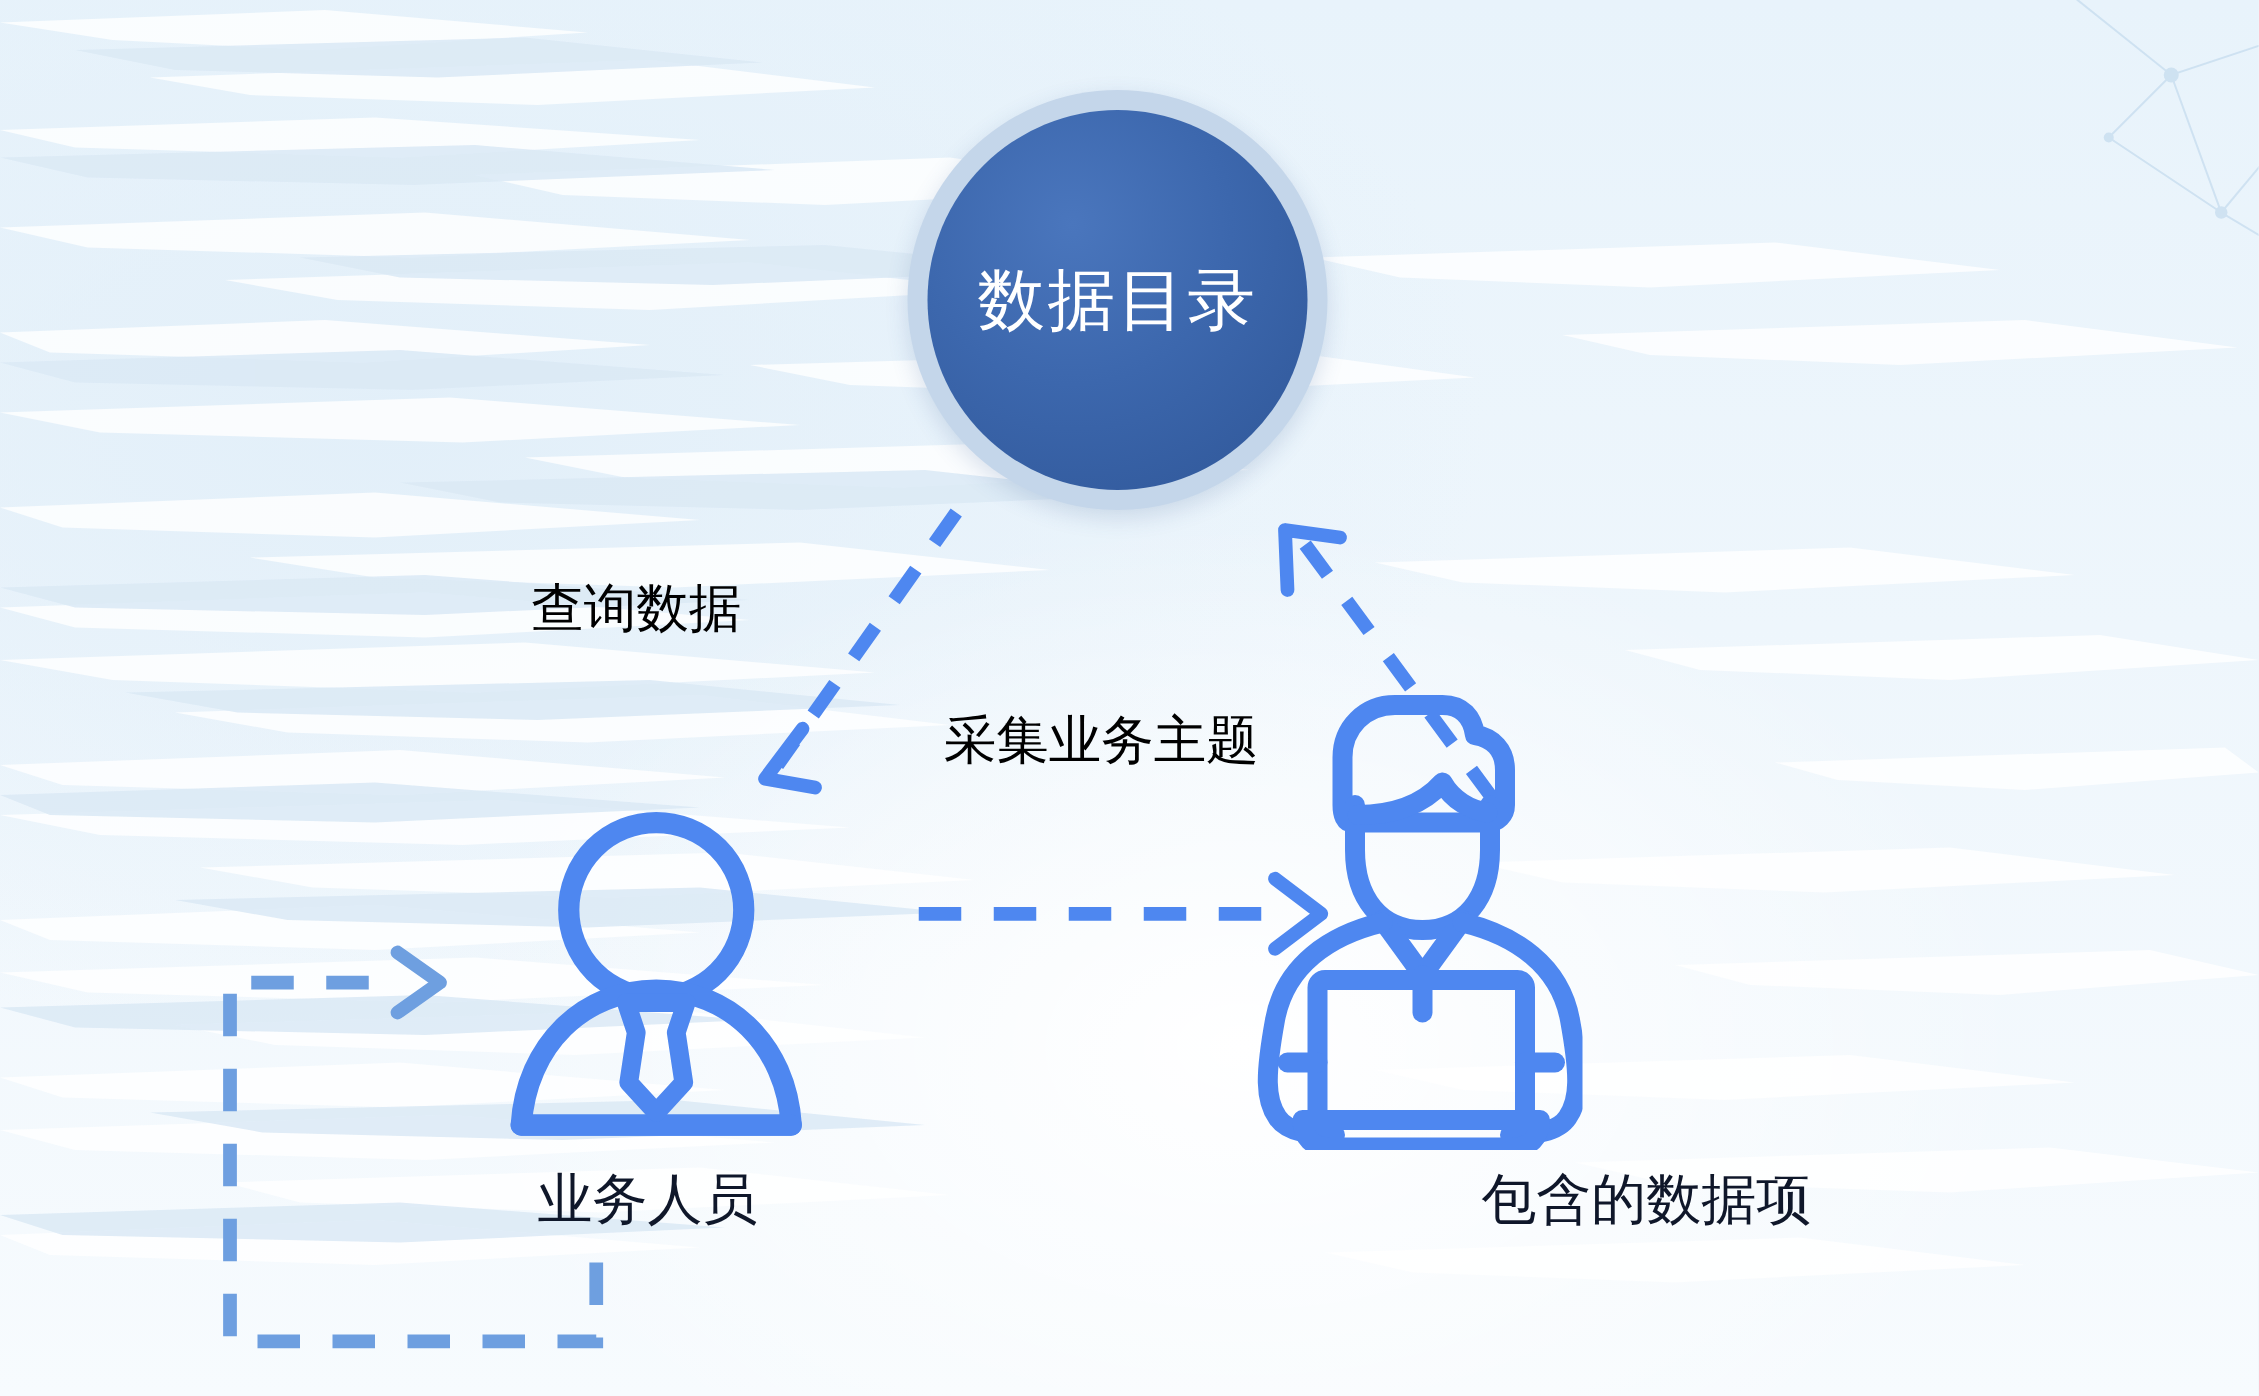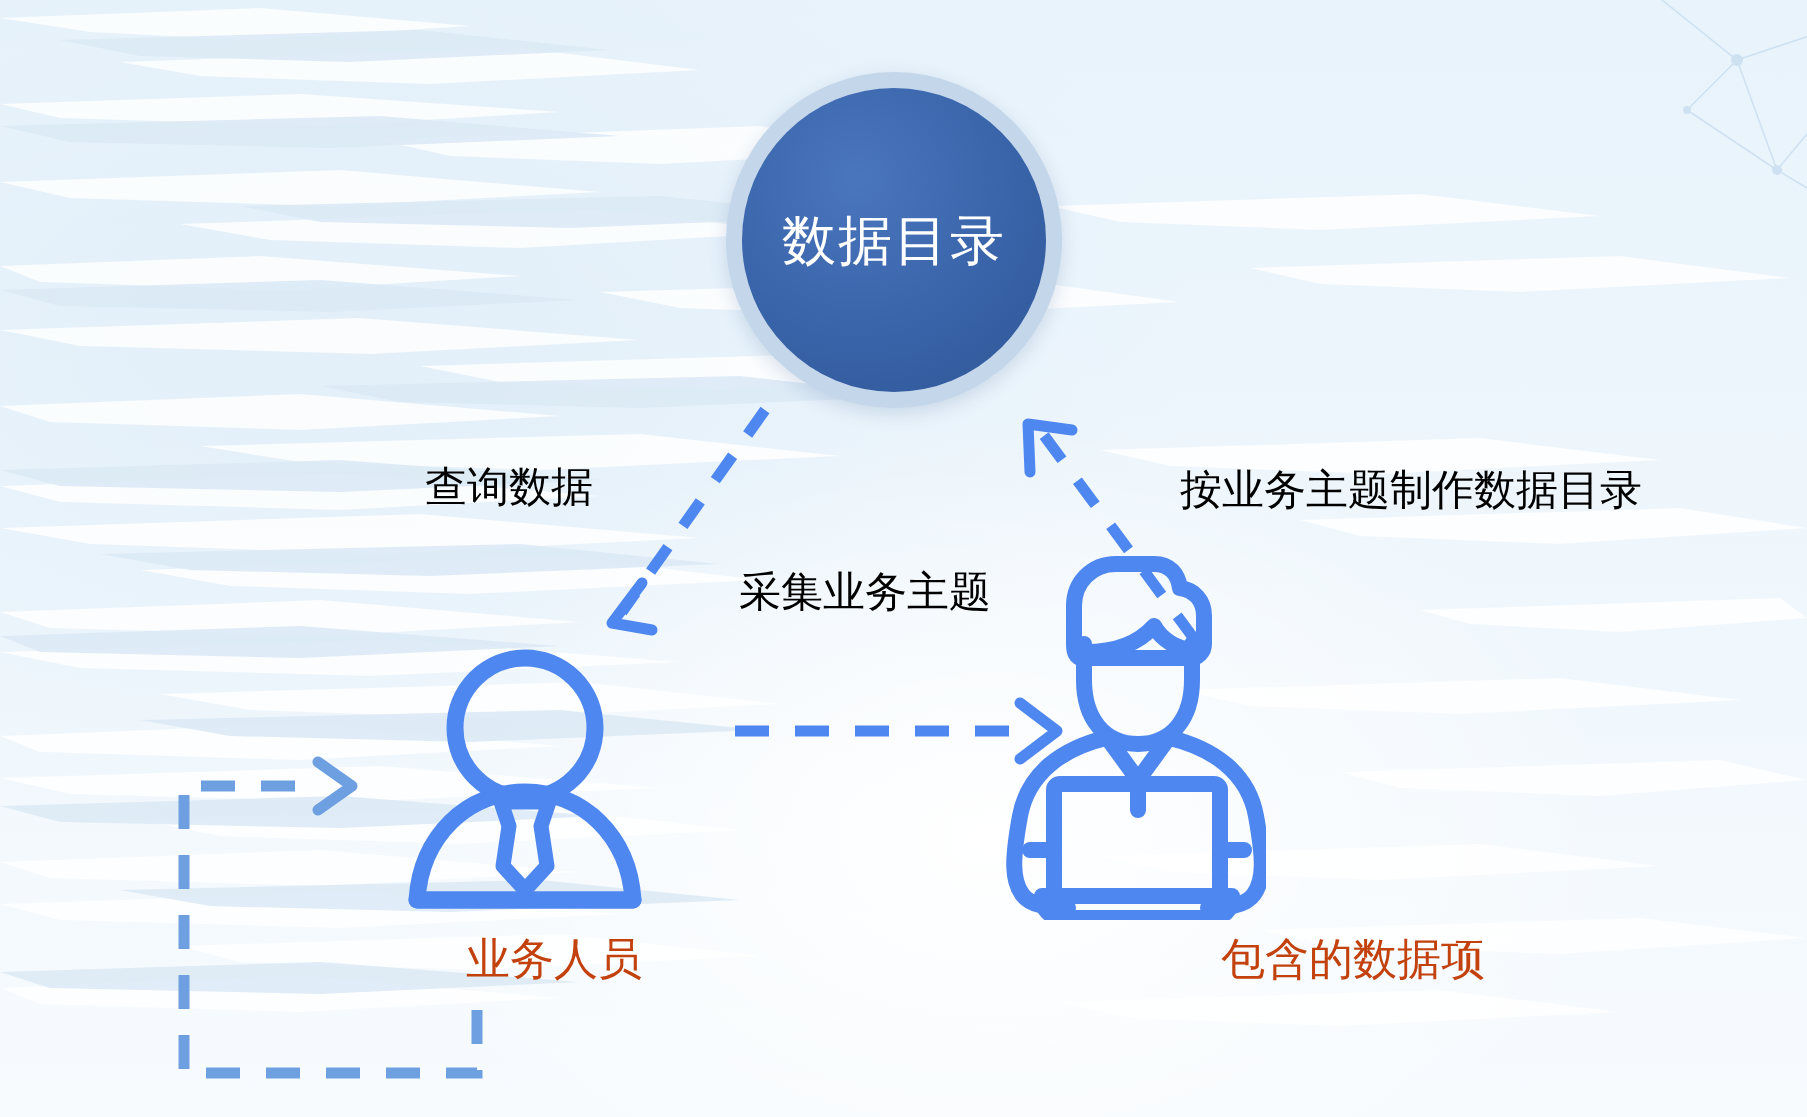--- a/index.html
+++ b/index.html
@@ -37,28 +37,27 @@
     font-family:"Liberation Sans","DejaVu Sans",sans-serif;
   }
 
   
   .edge-label{
     position:absolute;color:#000000;font-size:42px;line-height:1.28;white-space:nowrap;
     font-family:"Liberation Sans","DejaVu Sans",sans-serif;
   }
   #lbl-query{left:425px;top:460px;}
   #lbl-make{left:1180px;top:463px;}
-  #lbl-collect{left:739px;top:565px;text-align:left;}
+  #lbl-collect{left:755px;top:565px;text-align:left;}
   #lbl-analyze{left:155px;top:672px;}
 
   
   .actor-label{
-    position:absolute;color:#c2410c;font-size:44px;white-space:nowrap;
-    font-family:"Liberation Sans","DejaVu Sans",sans-serif;
-    margin-left:36px;
+    position:absolute;color:#0f172a;font-size:44px;white-space:nowrap;
+    font-family:"Liberation Sans","DejaVu Sans",sans-serif;
   }
   #lbl-biz{left:430px;top:930px;}
   #lbl-dev{left:1185px;top:930px;}
 
   
   .layer{position:absolute;inset:0;width:1807px;height:1117px;}
 </style>
 </head>
 <body>
 
@@ -194,21 +193,20 @@
 
       <path d="M44 348 L234 348 C234 362 226 370 212 370 L66 370 C52 370 44 362 44 348 Z"></path>
 
       <path d="M32 302 L56 302"></path>
       <path d="M222 302 L246 302"></path>
     </g>
   </svg>
 
   <div class="edge-label" id="lbl-query">查询数据</div>
 
-  <div class="edge-label" id="lbl-make">按业务主题制作数据目录</div>
 
   <div class="edge-label" id="lbl-collect">
     <div>采集业务主题</div>
   </div>
 
 
   <div class="actor-label" id="lbl-biz">业务人员</div>
 
   <div class="actor-label" id="lbl-dev">包含的数据项</div>
 

